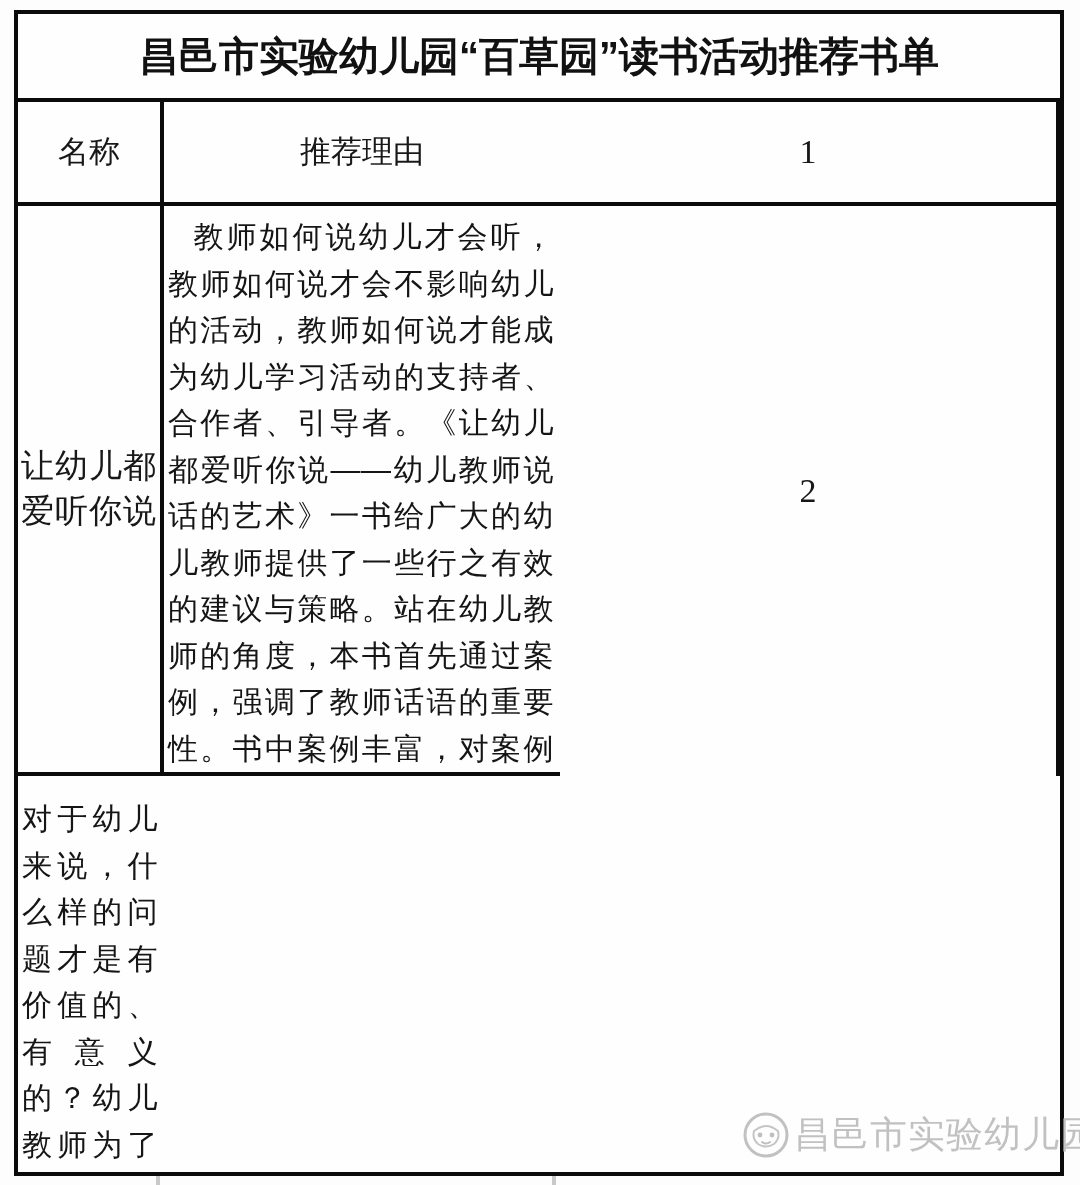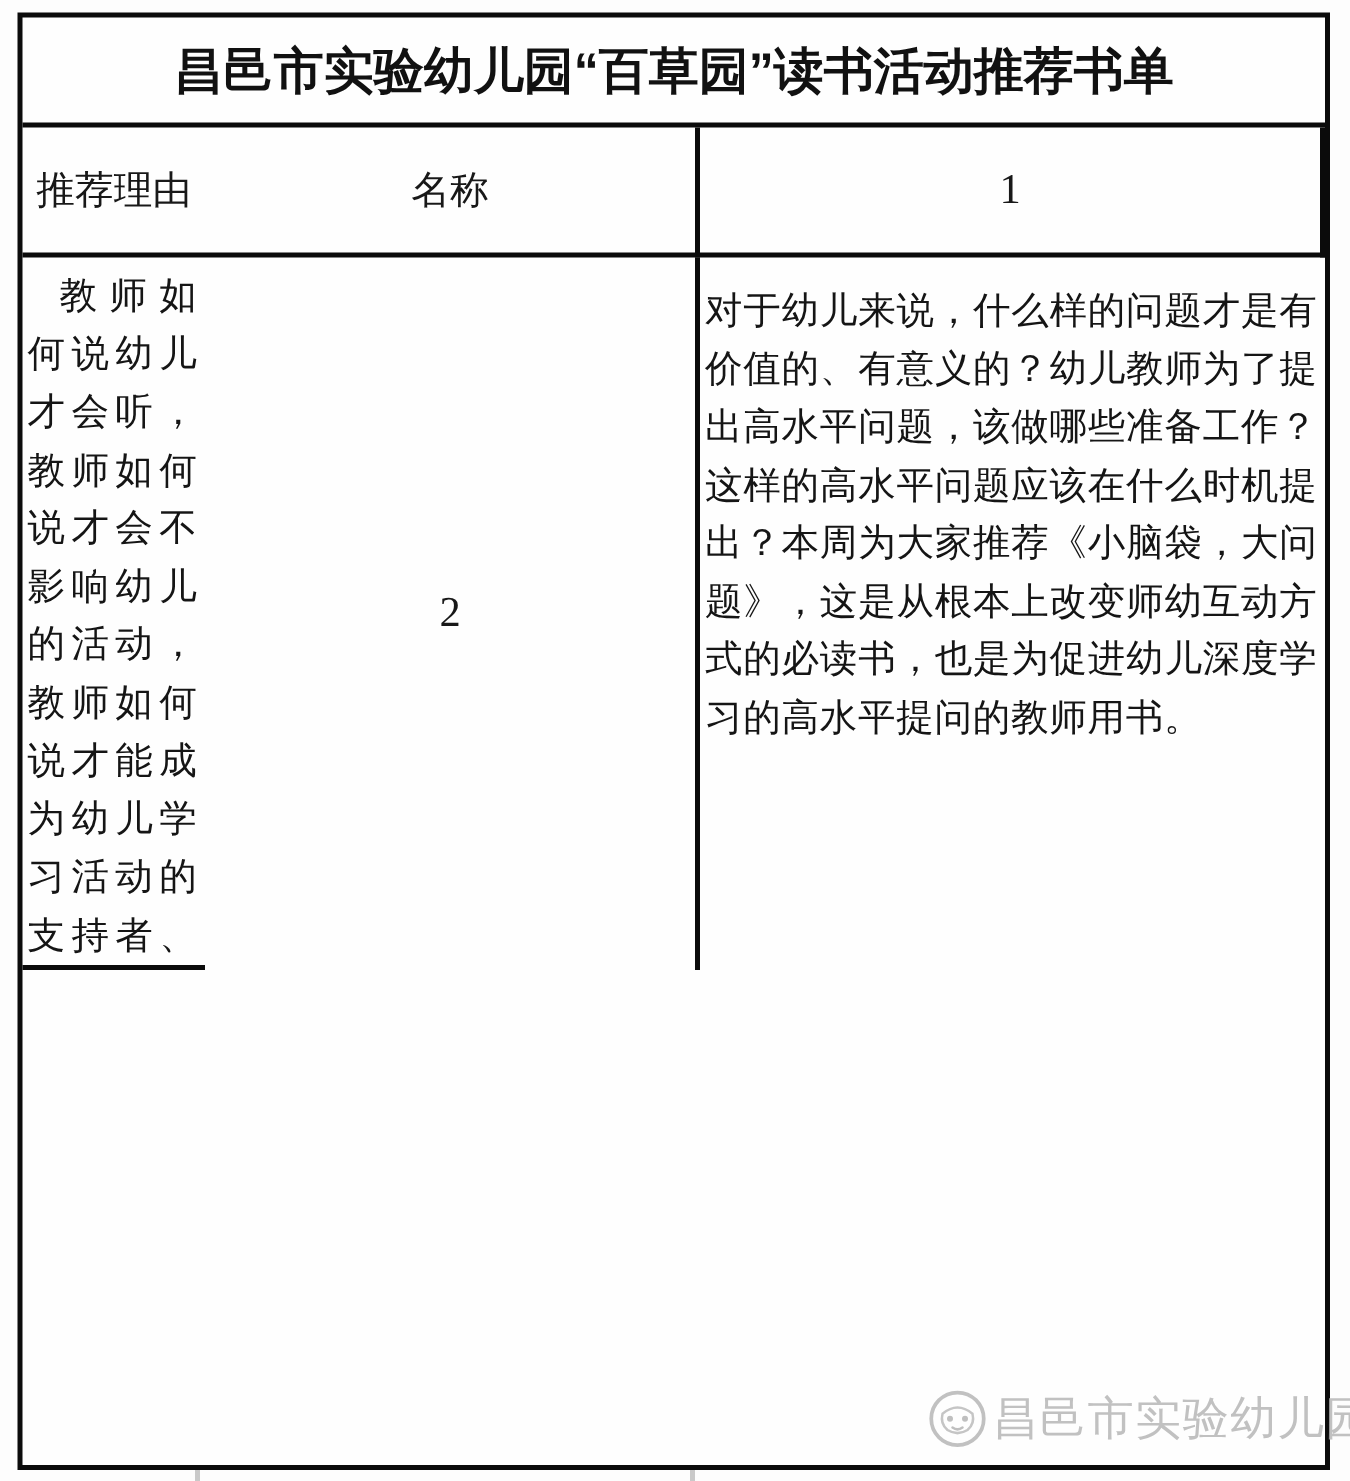--- a/index.html
+++ b/index.html
@@ -93,24 +93,25 @@
 <body>
 
 <div class="page">
 
   <div class="booktable">
 
     <div class="cell title-cell">
       <div class="title-text">昌邑市实验幼儿园“百草园”读书活动推荐书单</div>
     </div>
 
+    <div class="cell head-cell">名称</div>
     <div class="cell head-cell last-col">推荐理由</div>
-    <div class="cell head-cell">名称</div>
 
     <div class="cell num-cell">1</div>
+    <div class="cell name-cell">让幼儿都爱听你说</div>
     <div class="cell reason-cell last-col">
       <p class="indent">教师如何说幼儿才会听，教师如何说才会不影响幼儿的活动，教师如何说才能成为幼儿学习活动的支持者、合作者、引导者。《让幼儿都爱听你说——幼儿教师说话的艺术》一书给广大的幼儿教师提供了一些行之有效的建议与策略。站在幼儿教师的角度，本书首先通过案例，强调了教师话语的重要性。书中案例丰富，对案例的剖析过程也会让读者反思自己的工作，从而掌握与幼儿沟通的原则和技巧。</p>
     </div>
 
     <div class="cell num-cell last-row">2</div>
     <div class="cell reason-cell row2 last-col last-row">
       <p>对于幼儿来说，什么样的问题才是有价值的、有意义的？幼儿教师为了提出高水平问题，该做哪些准备工作？这样的高水平问题应该在什么时机提出？本周为大家推荐《小脑袋，大问题》，这是从根本上改变师幼互动方式的必读书，也是为促进幼儿深度学习的高水平提问的教师用书。</p>
     </div>
 
   </div>

